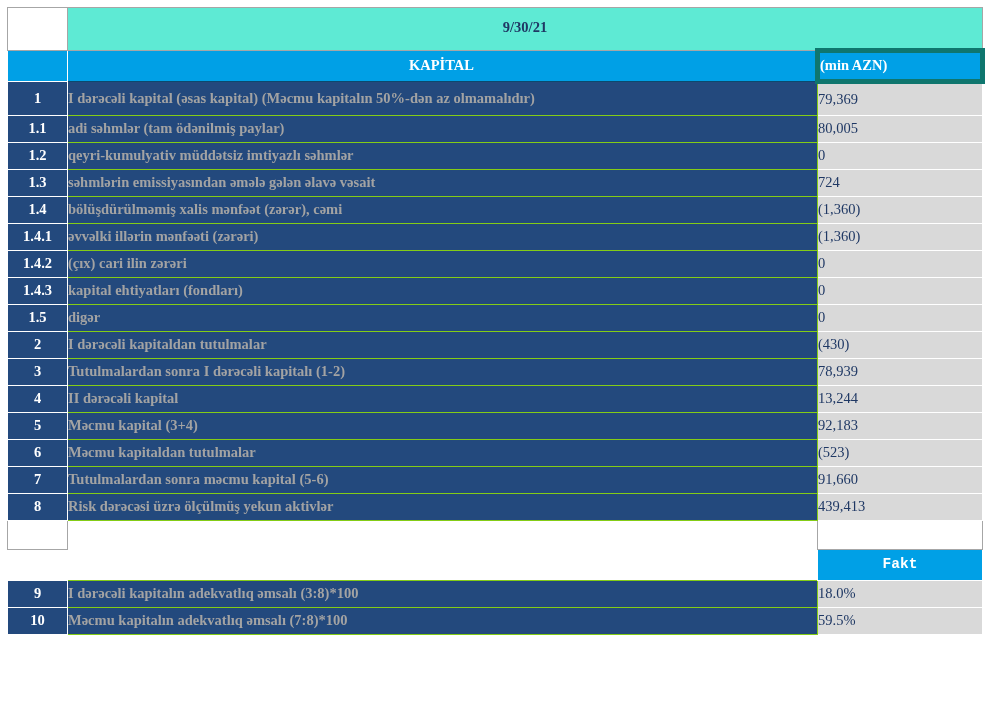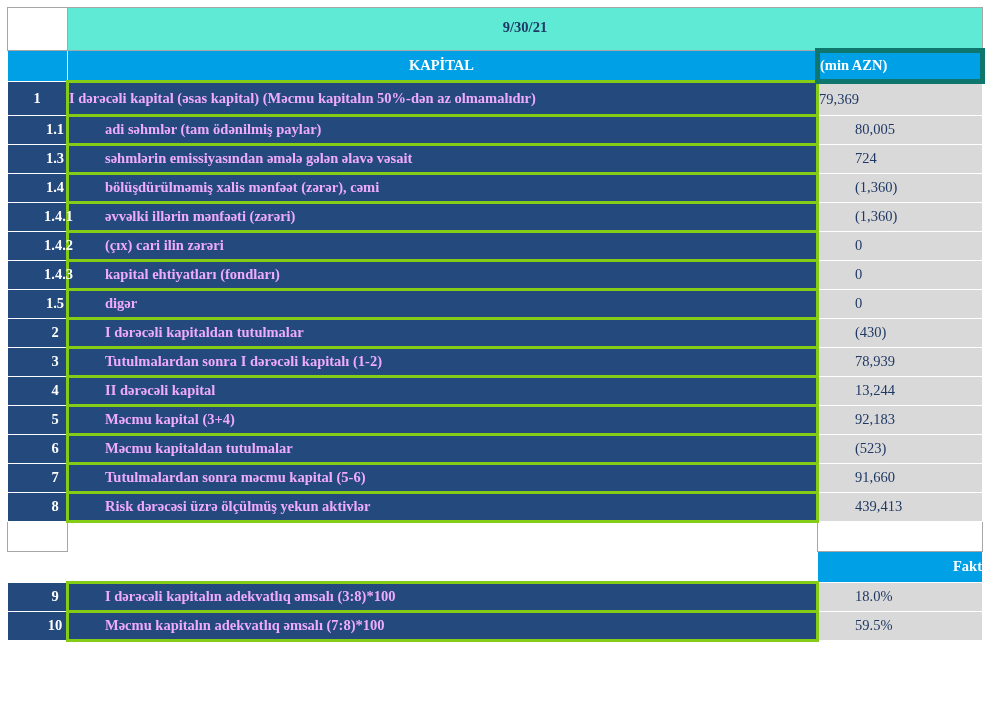--- a/index.html
+++ b/index.html
@@ -106,41 +106,41 @@
     background: #23497d;
     border: 1px solid #ffffff;
     color: #ffffff;
     font-weight: bold;
     font-size: 15px;
     text-align: center;
     white-space: nowrap;
   }
   .cell-label {
     background: #23497d;
-    border: 3px solid #84cc16;
-    color: #f0abfc;
+    border: 1px solid #84cc16;
+    color: #a3a3a3;
     font-weight: bold;
     font-size: 15px;
     text-align: left;
     padding-left: 7px;
     white-space: nowrap;
     overflow: hidden;
   }
   .cell-val {
     background: #d9d9d9;
     border: 1px solid #ffffff;
     color: #1f3864;
     font-size: 15.5px;
     text-align: left;
     padding-right: 14px;
     white-space: nowrap;
   }
 
   tr.r-tall td { height: 31px; }
-  tr.r-std  td { height: 26px; padding-left: 36px; }
+  tr.r-std  td { height: 26px; }
 
   
   .sp-box {
     height: 28px;
     background: #ffffff;
     border: 1px solid #a6a6a6;
   }
   .sp-open {
     height: 28px;
     background: #ffffff;
@@ -157,21 +157,22 @@
     background: #ffffff;
     border: none;
   }
   .fakt-cell {
     height: 30px;
     background: #00a0e6;
     border: 1px solid #ffffff;
     color: #ffffff;
     font-weight: bold;
     font-size: 16px;
-    text-align: right;
+    text-align: center;
+    font-family: Liberation Mono, monospace;
   }
 </style>
 </head>
 <body>
 
 <div id="sheet">
   <table class="tbl">
     <colgroup>
       <col class="c-num">
         <col class="c-label">
@@ -195,20 +196,25 @@
         <td class="cell-num">1</td>
         <td class="cell-label">I dərəcəli kapital (əsas kapital) (Məcmu kapitalın 50%-dən az olmamalıdır)</td>
         <td class="cell-val">79,369</td>
       </tr>
       <tr class="r-std">
         <td class="cell-num">1.1</td>
         <td class="cell-label">adi səhmlər (tam ödənilmiş paylar)</td>
         <td class="cell-val">80,005</td>
       </tr>
       <tr class="r-std">
+        <td class="cell-num">1.2</td>
+        <td class="cell-label">qeyri-kumulyativ müddətsiz imtiyazlı səhmlər</td>
+        <td class="cell-val">0</td>
+      </tr>
+      <tr class="r-std">
         <td class="cell-num">1.3</td>
         <td class="cell-label">səhmlərin emissiyasından əmələ gələn  əlavə vəsait</td>
         <td class="cell-val">724</td>
       </tr>
       <tr class="r-std">
         <td class="cell-num">1.4</td>
         <td class="cell-label">bölüşdürülməmiş xalis mənfəət (zərər), cəmi</td>
         <td class="cell-val">(1,360)</td>
       </tr>
       <tr class="r-std">

